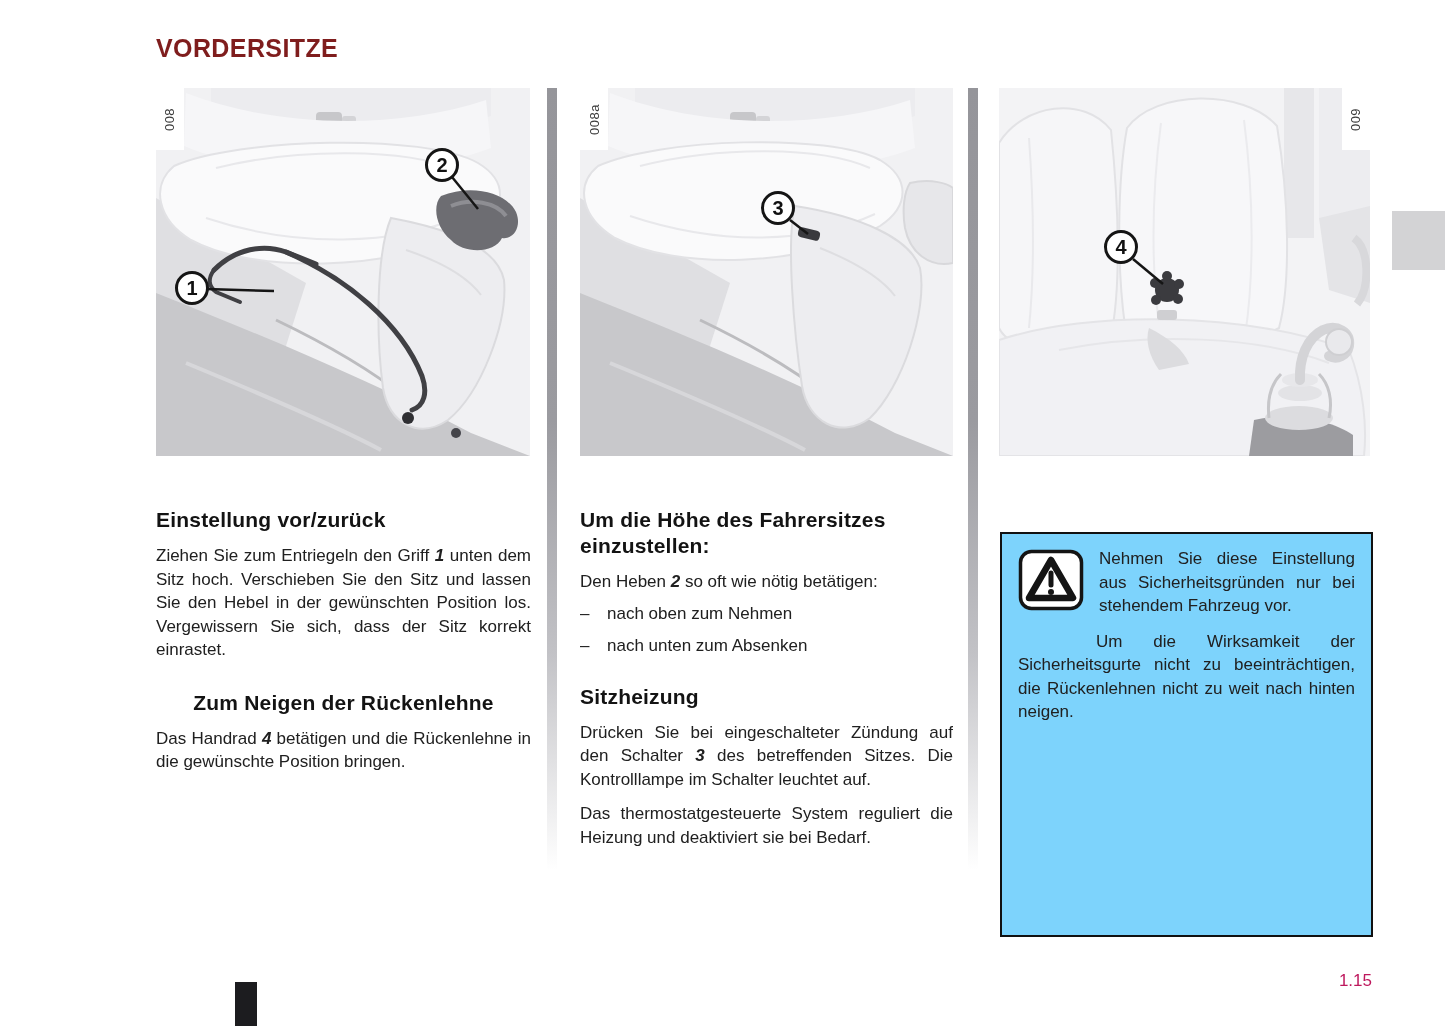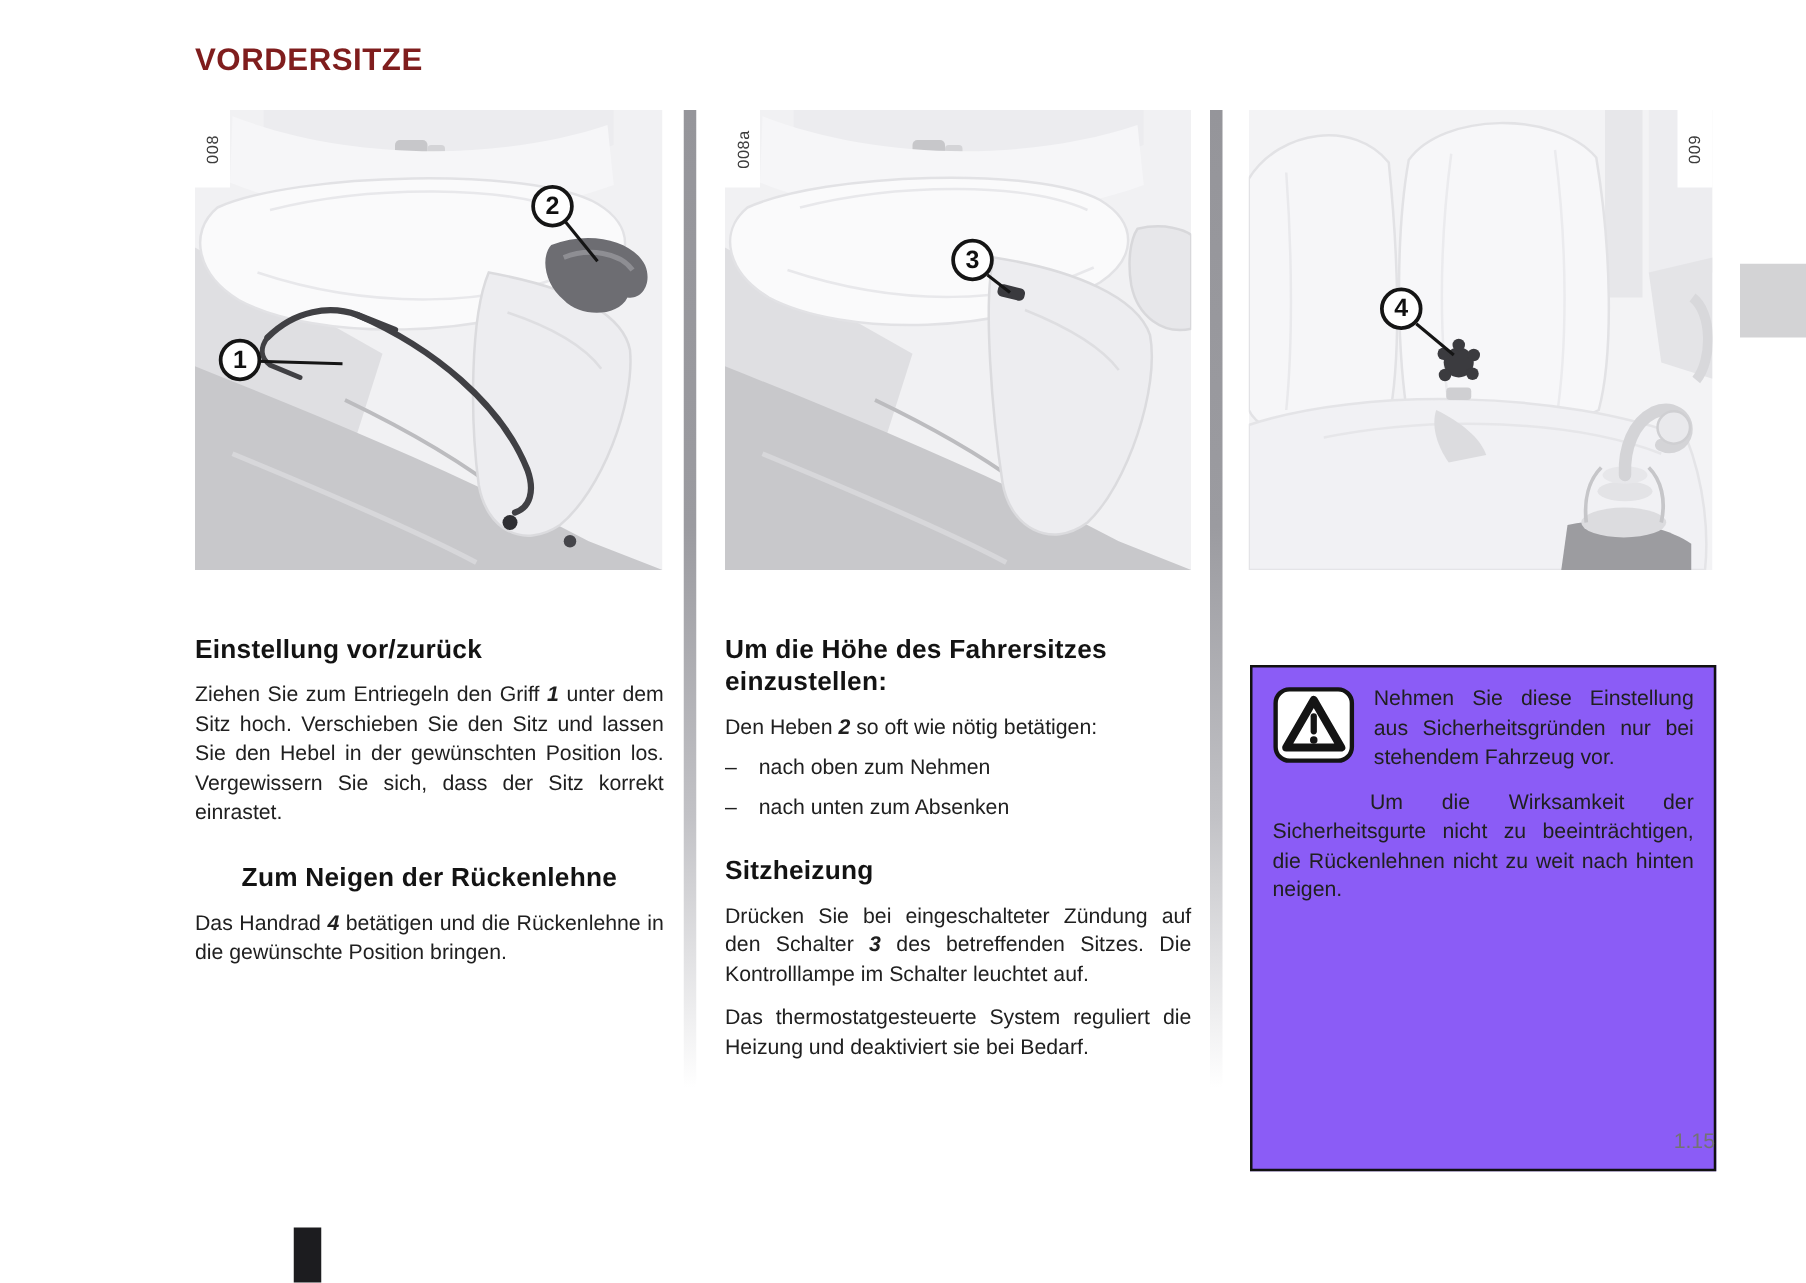--- a/index.html
+++ b/index.html
@@ -35,42 +35,42 @@
   }
   
   .sep-bar{
     position:absolute;top:88px;width:10px;height:832px;
     background:linear-gradient(to bottom,#95959a 0%,#9b9ba0 40%,#c2c2c6 68%,rgba(248,248,250,0) 94%);
   }
   #sep1{left:547px;}
   #sep2{left:968px;}
   .edge-tab{position:absolute;right:0;top:211px;width:53px;height:59px;background:#d3d3d5;}
   .bottom-marker{position:absolute;left:235px;top:982px;width:22px;height:44px;background:#1c1c1f;}
-  .page-number{position:absolute;right:73px;top:903px;font-size:17px;color:#737373;text-align:right;}
+  .page-number{position:absolute;right:73px;top:971px;font-size:17px;color:#be185d;text-align:right;}
   
   .col{position:absolute;margin-top:44px;}
   #col-left{left:156px;top:463px;width:375px;}
   #col-mid{left:580px;top:463px;width:373px;}
   h2{
     margin:0;font-size:21px;line-height:26px;font-weight:bold;color:#131313;
     letter-spacing:0.2px;
   }
   .col p{
     margin:11px 0 0;font-size:17px;line-height:23.5px;text-align:justify;color:#202020;
   }
   .gap-top{margin-top:28px;text-align:center;}
   .gap-top-mid{margin-top:26px;}
   .num{font-weight:bold;font-style:italic;}
   .bullets{margin:2px 0 0;}
   .bullet{display:flex;margin-top:8.5px;font-size:17px;line-height:23.5px;color:#202020;}
   .bullet .marker{width:27px;flex:0 0 27px;}
   
   .warning-box{
     position:absolute;left:1000px;top:532px;width:373px;height:405px;
-    box-sizing:border-box;border:2px solid #111;background:#8b5cf6;
+    box-sizing:border-box;border:2px solid #111;background:#7dd3fc;
     padding:13px 16px 0 16px;
   }
   .warn-icon{float:left;width:66px;height:62px;margin:2px 15px 6px 0;}
   .warning-box p{
     margin:0;font-size:17px;line-height:23.5px;text-align:justify;color:#202020;
   }
   .warning-box p + p{margin-top:12px;}
   .warning-box .indent{text-indent:78px;clear:left;}
 </style>
 </head>
@@ -177,21 +177,21 @@
   <div class="callout" style="left:105px;top:142px;">4</div>
 </div>
 
 <div class="sep-bar" id="sep1"></div>
 <div class="sep-bar" id="sep2"></div>
 <div class="edge-tab"></div>
 <div class="bottom-marker"></div>
 
 <div class="col" id="col-left">
   <h2>Einstellung vor/zurück</h2>
-  <p><span>Ziehen Sie zum Entriegeln den Griff </span><span class="num">1</span><span> unter dem Sitz hoch. Verschieben Sie den Sitz und lassen Sie den Hebel in der gewünschten Position los. Vergewissern Sie sich, dass der Sitz korrekt einrastet.</span></p>
+  <p><span>Ziehen Sie zum Entriegeln den Griff </span><span class="num">1</span><span> unten dem Sitz hoch. Verschieben Sie den Sitz und lassen Sie den Hebel in der gewünschten Position los. Vergewissern Sie sich, dass der Sitz korrekt einrastet.</span></p>
   <h2 class="gap-top">Zum Neigen der Rückenlehne</h2>
   <p><span>Das Handrad </span><span class="num">4</span><span> betätigen und die Rückenlehne in die gewünschte Position bringen.</span></p>
 </div>
 
 <div class="col" id="col-mid">
   <h2>Um die Höhe des Fahrersitzes einzustellen:</h2>
   <p><span>Den Heben </span><span class="num">2</span><span> so oft wie nötig betätigen:</span></p>
   <div class="bullets">
     <div class="bullet">
       <span class="marker">–</span>

